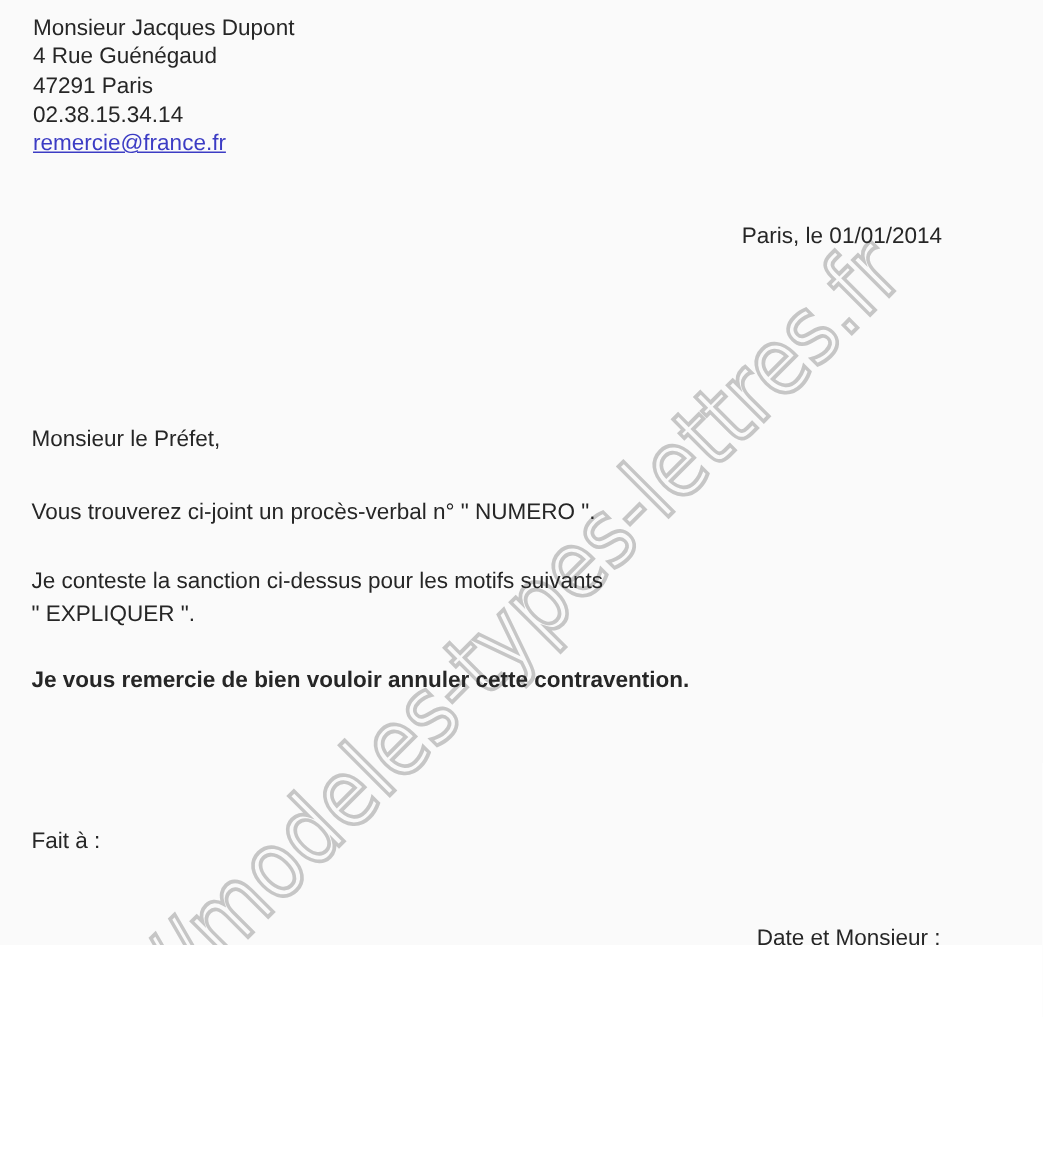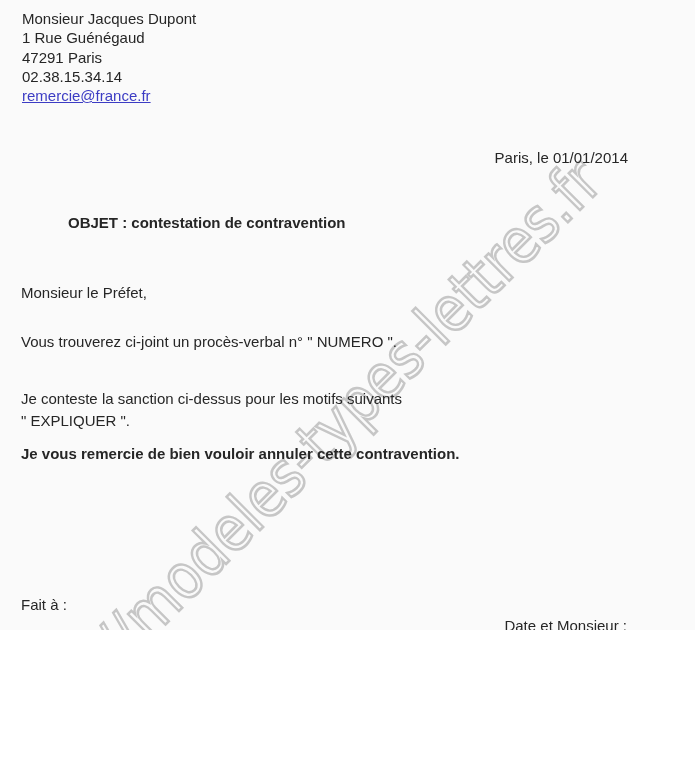--- a/index.html
+++ b/index.html
@@ -22,46 +22,45 @@
     stroke-width:2.6px;
   }
   .layer{position:absolute;z-index:1;}
   .sender{left:22px;top:9px;line-height:19.3px;}
   .email{color:var(--link,#3c3cc4);text-decoration:underline;cursor:pointer;}
   .date{top:149px;right:67px;text-align:right;}
   .subject{left:68px;top:214px;font-weight:bold;}
   .salutation{left:21px;top:284px;text-align:right;}
   .para{left:21px;white-space:pre-line;line-height:23px;max-width:630px;}
   .p0{top:330px;}
-  .p1{top:388px;line-height:22px;}
+  .p1{top:377px;line-height:22px;}
   .p2{top:442px;font-weight:bold;}
   .p3{top:488px;line-height:24px;}
-  .fait{left:21px;top:596px;}
+  .fait{left:21px;top:552px;}
   .sig{top:617px;right:68px;text-align:right;}
 </style>
 </head>
 <body>
 
 <div class="page">
 
   <svg class="watermark" width="695" height="778" viewBox="0 0 695 778" aria-hidden="true">
     <text x="32" y="758" transform="rotate(-45 32 758)" textLength="810" lengthAdjust="spacingAndGlyphs">http://modeles-types-lettres.fr</text>
   </svg>
 
   <div class="layer sender">
     <div>Monsieur Jacques Dupont</div>
-    <div>1 Rue Guénégaud</div>
+    <div>4 Rue Guénégaud</div>
     <div>47291 Paris</div>
     <div>02.38.15.34.14</div>
     <a class="email">remercie@france.fr</a>
   </div>
 
   <div class="layer date">Paris, le 01/01/2014</div>
 
-  <div class="layer subject">OBJET : contestation de contravention</div>
 
   <div class="layer salutation">Monsieur le Préfet,</div>
 
   <div class="layer para p0">Vous trouverez ci-joint un procès-verbal n° " NUMERO ".</div>
   <div class="layer para p1">Je conteste la sanction ci-dessus pour les motifs suivants
 " EXPLIQUER ".</div>
   <div class="layer para p2">Je vous remercie de bien vouloir annuler cette contravention.</div>
 
   <div class="layer fait">Fait à :</div>
 

